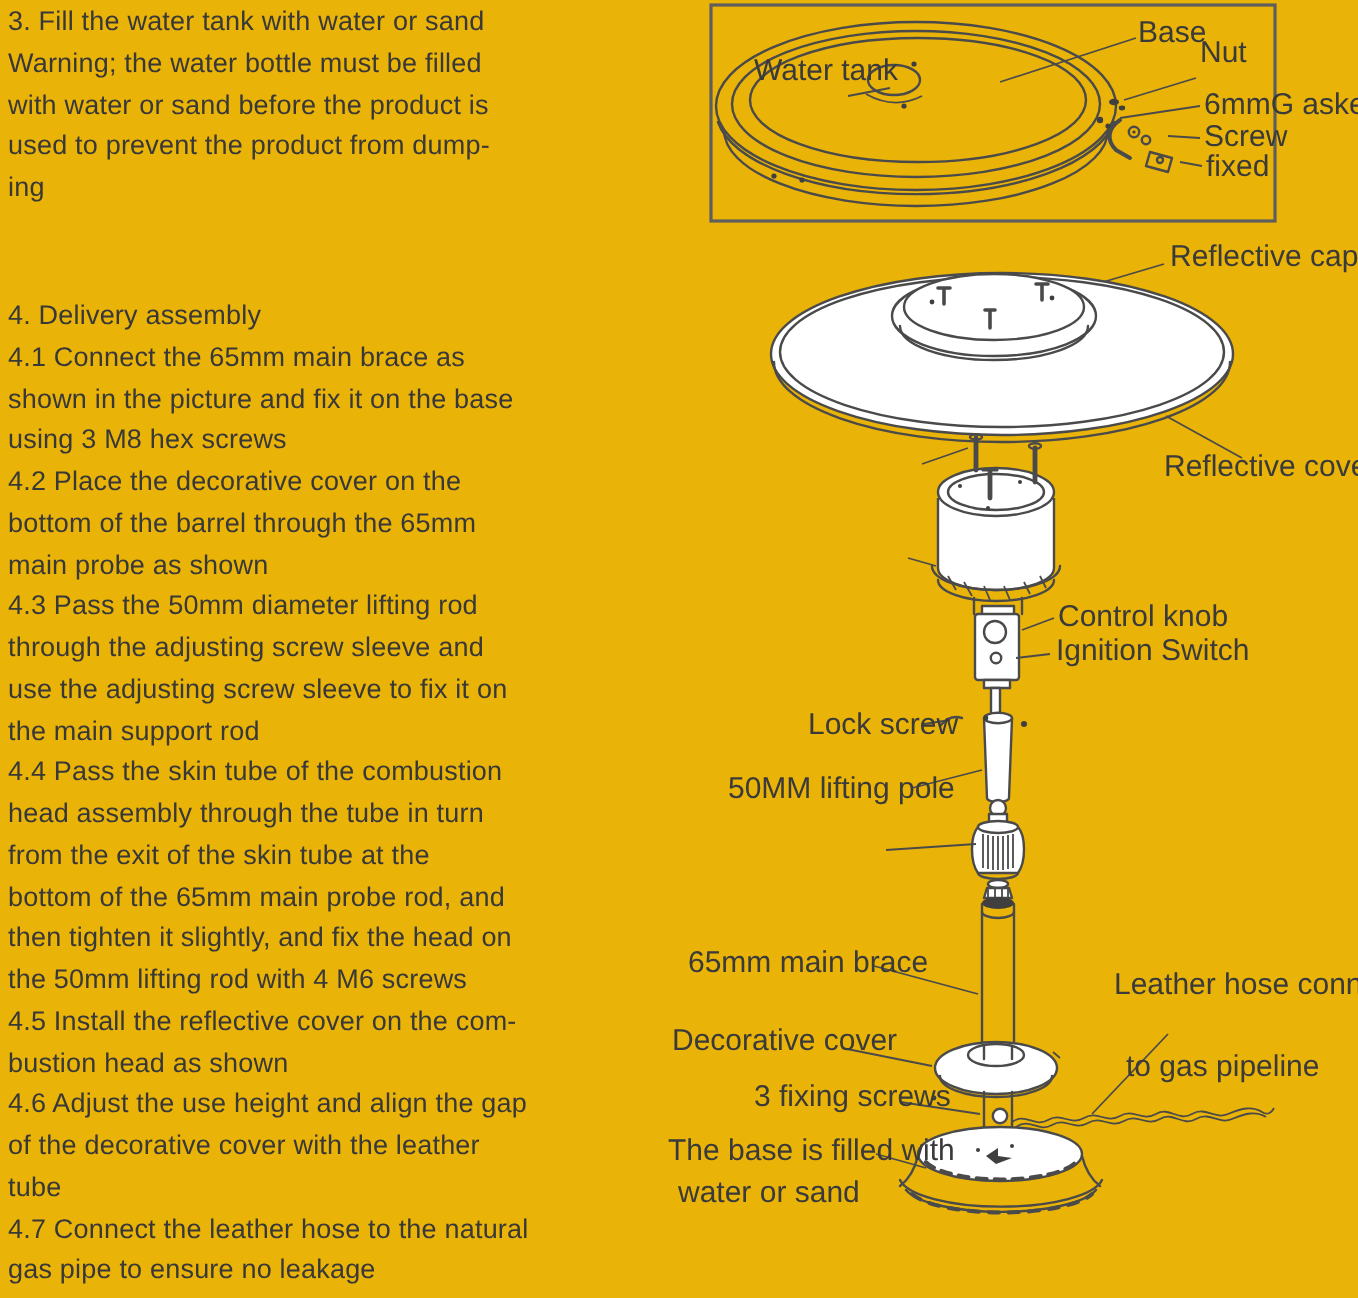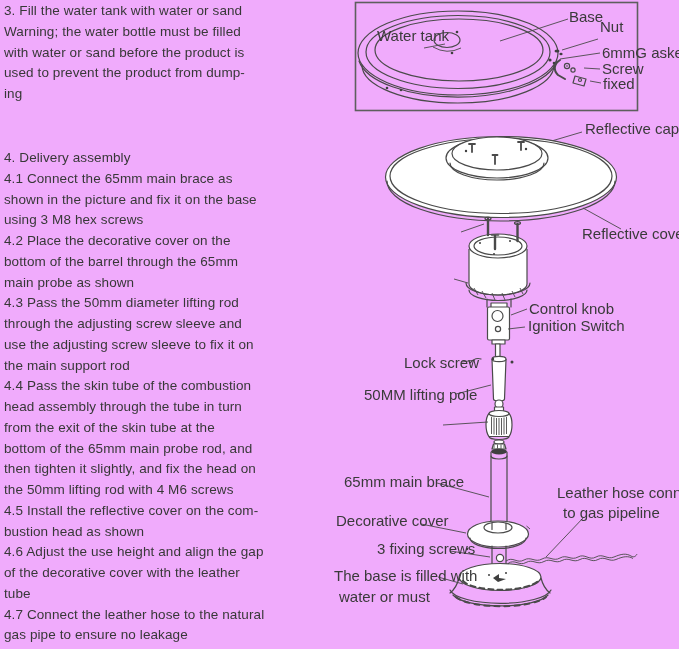--- a/index.html
+++ b/index.html
@@ -1,17 +1,17 @@
 <!DOCTYPE html>
 <html><head>
 <meta charset="utf-8">
 <style>
   html,body{margin:0;padding:0;background:#fff;}
   .page{
-    position:relative;width:679px;height:649px;background:#f0abfc;overflow:hidden;
+    position:relative;width:679px;height:649px;background:#eab308;overflow:hidden;
     font-family:"Liberation Sans", sans-serif;color:#383838;
   }
   .para{
     position:absolute;font-size:13.5px;line-height:20.75px;white-space:pre-line;
     letter-spacing:0.1px;
   }
   #step3{left:4px;top:1px;width:360px;}
   #step4{left:4px;top:148px;width:360px;}
   .lbl{
     position:absolute;font-size:15px;line-height:14px;white-space:nowrap;color:#3a3a3a;
@@ -216,19 +216,19 @@
   <div class="lbl" style="left:603px;top:77px">fixed</div>
 
   <div class="lbl" style="left:585px;top:122px">Reflective cap nut</div>
   <div class="lbl" style="left:582px;top:227px">Reflective cover</div>
   <div class="lbl" style="left:529px;top:302px">Control knob</div>
   <div class="lbl" style="left:528px;top:319px">Ignition Switch</div>
   <div class="lbl" style="left:404px;top:356px">Lock screw</div>
   <div class="lbl" style="left:364px;top:388px">50MM lifting pole</div>
   <div class="lbl" style="left:344px;top:475px">65mm main brace</div>
   <div class="lbl" style="left:557px;top:486px">Leather hose connected</div>
-  <div class="lbl" style="left:563px;top:506px">to gas pipeline</div>
+  <div class="lbl" style="left:563px;top:527px">to gas pipeline</div>
   <div class="lbl" style="left:336px;top:514px">Decorative cover</div>
   <div class="lbl" style="left:377px;top:542px">3 fixing screws</div>
   <div class="lbl" style="left:334px;top:569px">The base is filled with</div>
-  <div class="lbl" style="left:339px;top:590px">water or must</div>
+  <div class="lbl" style="left:339px;top:590px">water or sand</div>
 
 </div>
 
 </body></html>

